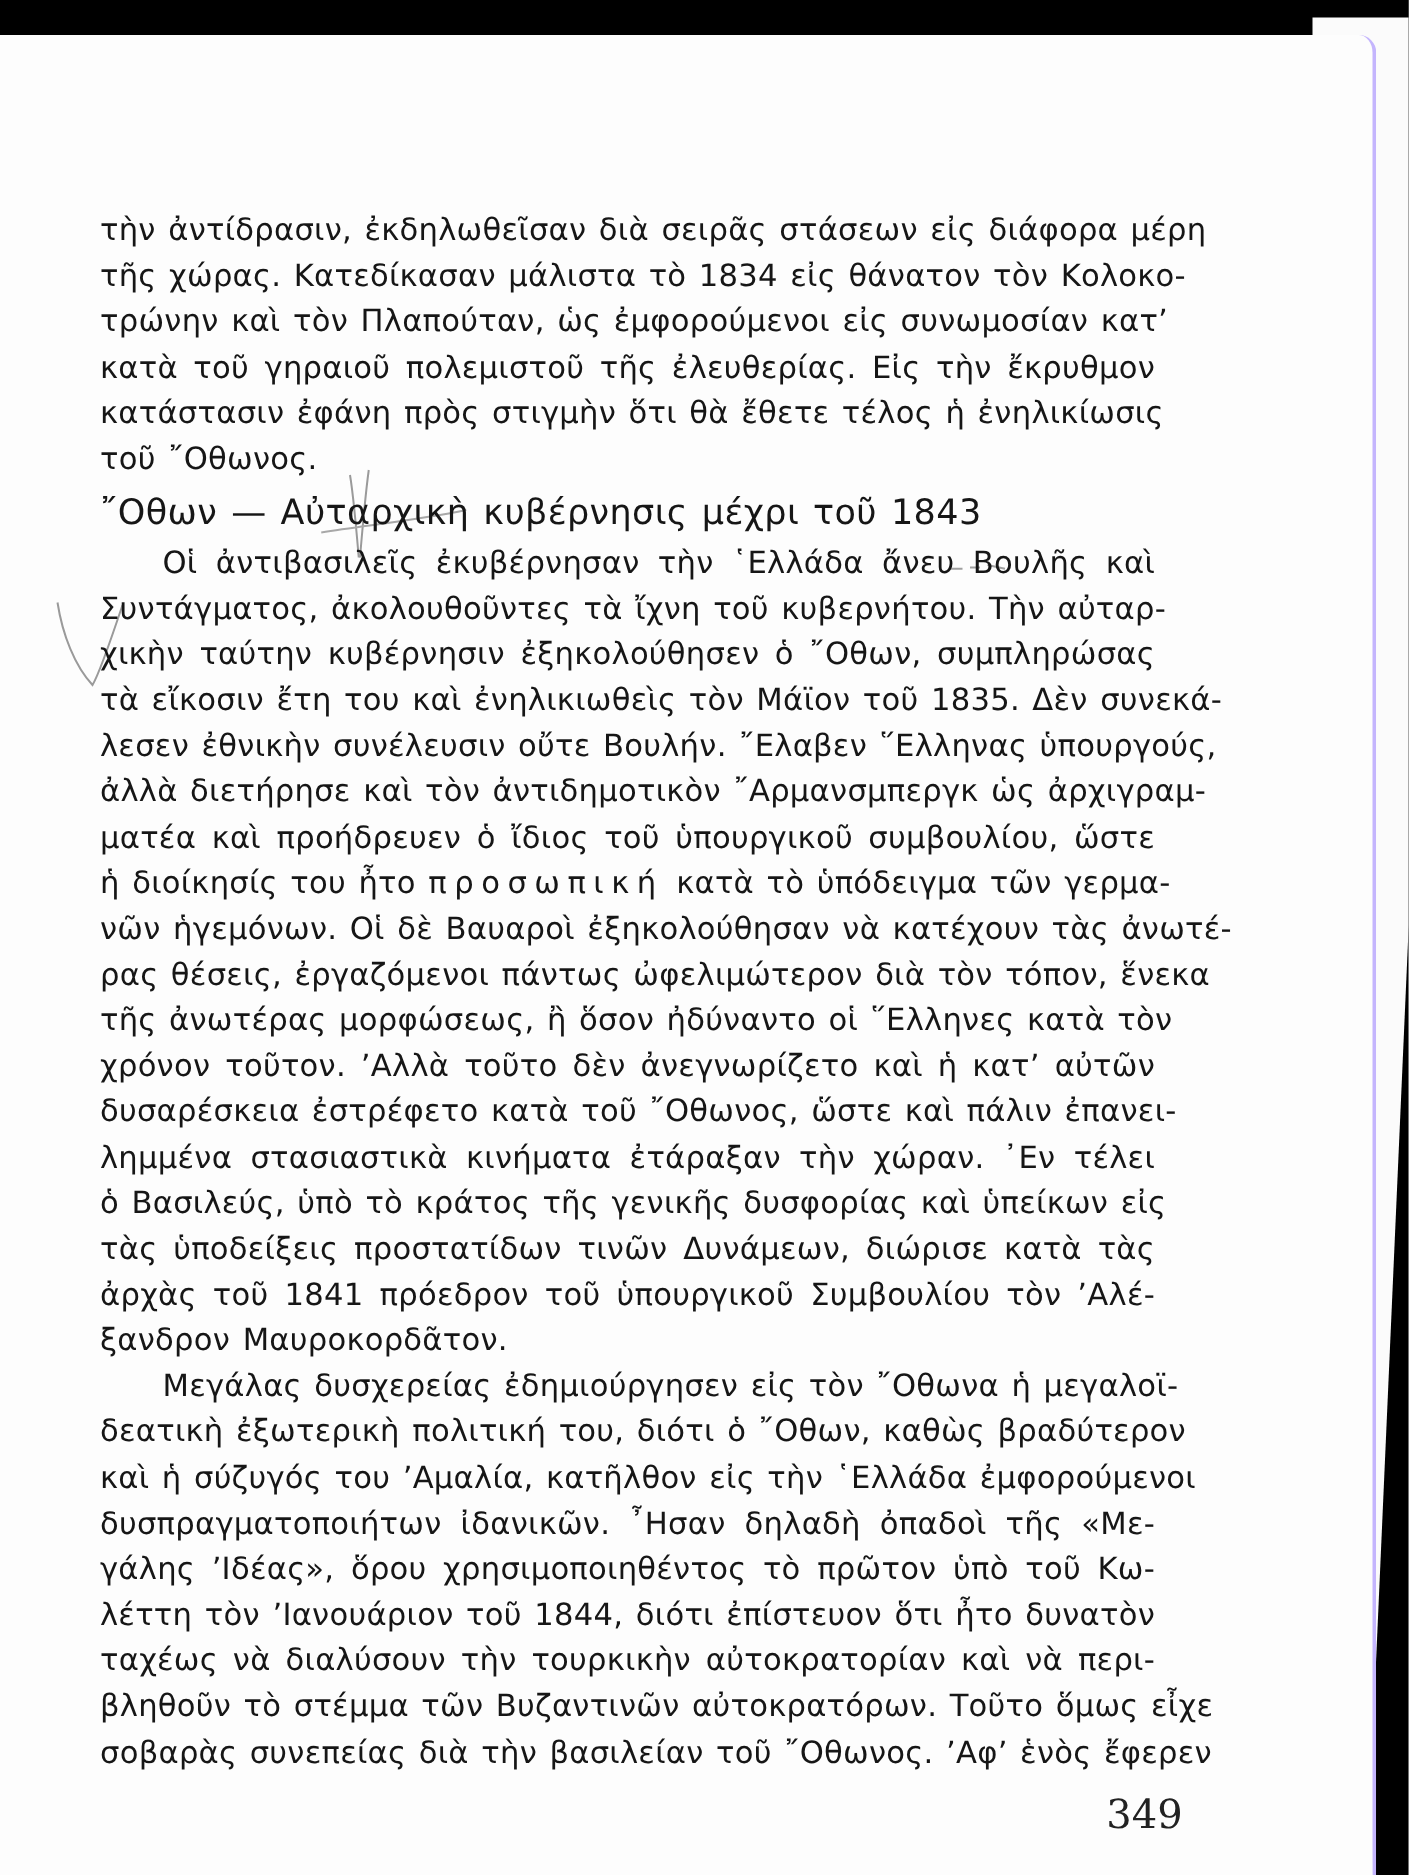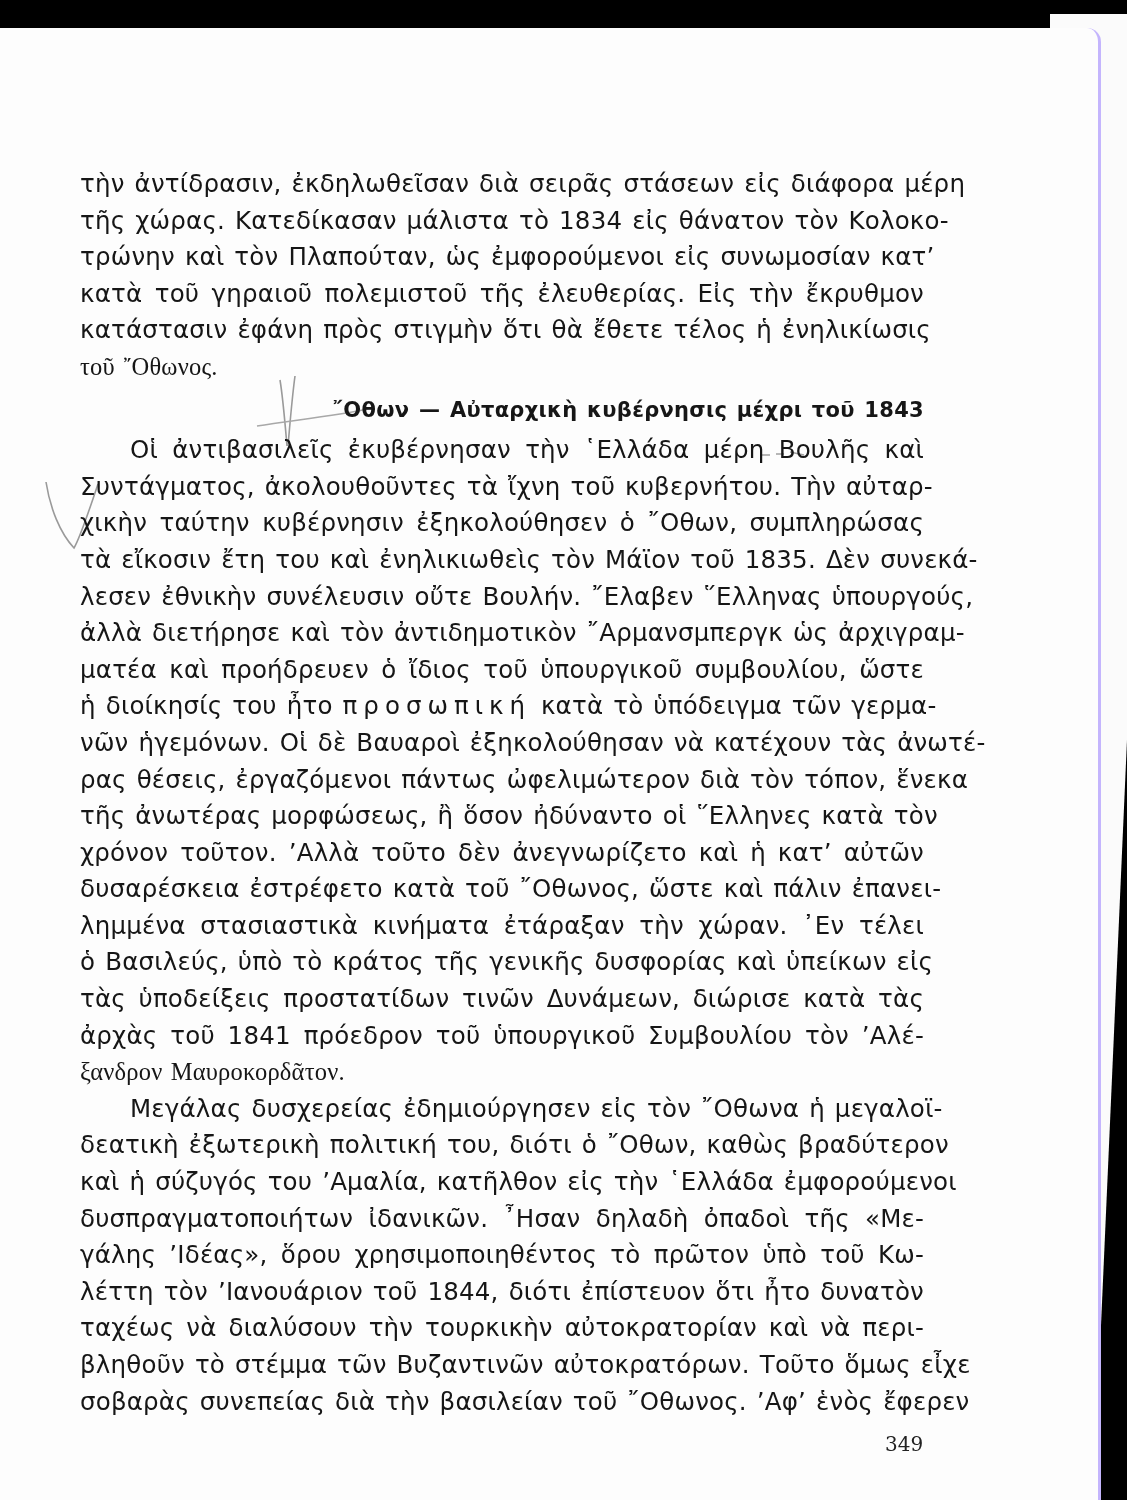--- a/index.html
+++ b/index.html
@@ -55,45 +55,43 @@
     }
     .line {
       height: 36.6px;
       line-height: 36.6px;
       white-space: nowrap;
       text-align: justify;
       text-align-last: justify;
     }
     .line.last {
       text-align-last: left;
-      font-family: Liberation Serif, serif;
     }
     .line.indent {
       padding-left: 50px;
     }
     .heading {
       height: 36.6px;
       line-height: 36.6px;
-      font-weight: bold;
-      font-size: 21px;
+      font-weight: normal;
+      font-size: 28px;
       white-space: nowrap;
       margin-top: 6px;
       margin-bottom: 4px;
       letter-spacing: 0.3px;
-      text-align: right;
     }
     .spaced {
       letter-spacing: 6px;
     }
     .page-number {
       position: absolute;
       left: 885px;
       top: 1404px;
       font-family: "DejaVu Serif", serif;
-      font-size: 20px;
+      font-size: 32px;
       color: #222;
     }
     .pencil {
       position: absolute;
       pointer-events: none;
     }
   </style>
 </head>
 <body>
 
@@ -121,21 +119,21 @@
       <div class="line">τῆς χώρας. Κατεδίκασαν μάλιστα τὸ 1834 εἰς θάνατον τὸν Κολοκο-</div>
       <div class="line">τρώνην καὶ τὸν Πλαπούταν, ὡς ἐμφορούμενοι εἰς συνωμοσίαν κατ’</div>
       <div class="line">κατὰ τοῦ γηραιοῦ πολεμιστοῦ τῆς ἐλευθερίας. Εἰς τὴν ἔκρυθμον</div>
       <div class="line">κατάστασιν ἐφάνη πρὸς στιγμὴν ὅτι θὰ ἔθετε τέλος ἡ ἐνηλικίωσις</div>
       <div class="line last">τοῦ ῎Οθωνος.</div>
     </div>
 
     <div class="heading">῎Οθων — Αὐταρχικὴ κυβέρνησις μέχρι τοῦ 1843</div>
 
     <div>
-      <div class="line indent">Οἱ ἀντιβασιλεῖς ἐκυβέρνησαν τὴν ῾Ελλάδα μέρη Βουλῆς καὶ</div>
+      <div class="line indent">Οἱ ἀντιβασιλεῖς ἐκυβέρνησαν τὴν ῾Ελλάδα ἄνευ Βουλῆς καὶ</div>
       <div class="line">Συντάγματος, ἀκολουθοῦντες τὰ ἴχνη τοῦ κυβερνήτου. Τὴν αὐταρ-</div>
       <div class="line">χικὴν ταύτην κυβέρνησιν ἐξηκολούθησεν ὁ ῎Οθων, συμπληρώσας</div>
       <div class="line">τὰ εἴκοσιν ἔτη του καὶ ἐνηλικιωθεὶς τὸν Μάϊον τοῦ 1835. Δὲν συνεκά-</div>
       <div class="line">λεσεν ἐθνικὴν συνέλευσιν οὔτε Βουλήν. ῎Ελαβεν ῞Ελληνας ὑπουργούς,</div>
       <div class="line">ἀλλὰ διετήρησε καὶ τὸν ἀντιδημοτικὸν ῎Αρμανσμπεργκ ὡς ἀρχιγραμ-</div>
       <div class="line">ματέα καὶ προήδρευεν ὁ ἴδιος τοῦ ὑπουργικοῦ συμβουλίου, ὥστε</div>
       <div class="line">
         <span>ἡ διοίκησίς του ἦτο</span>
         <span class="spaced">προσωπική</span>
         <span>κατὰ τὸ ὑπόδειγμα τῶν γερμα-</span>

